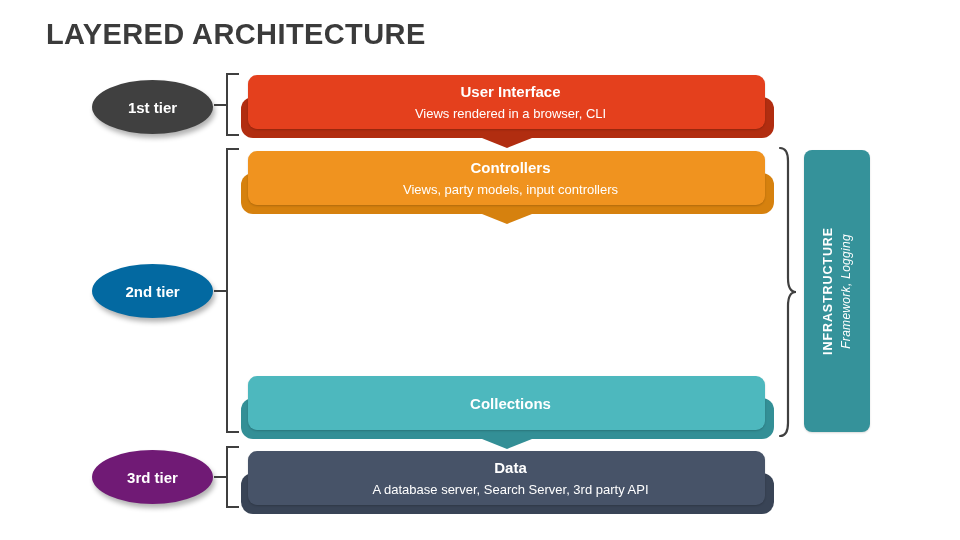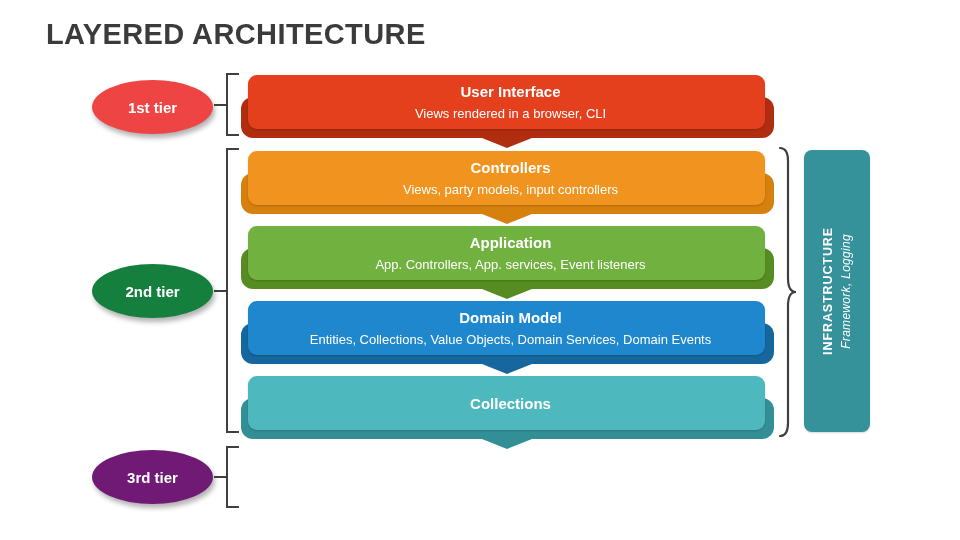--- a/index.html
+++ b/index.html
@@ -61,24 +61,24 @@
   .infra-title{font-size:12.5px;font-weight:bold;letter-spacing:.9px;}
   .infra-sub{font-size:12px;font-style:italic;letter-spacing:.3px;}
 </style>
 </head>
 <body>
 
 <div id="stage">
 
   <div class="page-title">LAYERED ARCHITECTURE</div>
 
-  <div class="tier t0" style="background: #ef4444;">
+  <div class="tier t0" style="background: #404040;">
     <span>1st tier</span>
   </div>
-  <div class="tier t1" style="background: #15803d;">
+  <div class="tier t1" style="background: #0369a1;">
     <span>2nd tier</span>
   </div>
   <div class="tier t2" style="background: #701a75;">
     <span>3rd tier</span>
   </div>
 
   <div class="bracket b0">
       <div class="bracket-tick"></div>
     </div>
   <div class="bracket b1">
@@ -99,46 +99,37 @@
 
   <div class="layer l1" style="--c: #F0931F; --s: #D6810E;">
     <div class="layer-back"></div>
     <div class="chev"></div>
     <div class="layer-front">
       <div class="layer-name">Controllers</div>
       <div class="layer-desc">Views, party models, input controllers</div>
     </div>
   </div>
 
-  <div class="layer l2" style="--c: #71B13F; --s: #568C22;">
-    <div class="layer-back"></div>
-    <div class="chev"></div>
-    <div class="layer-front">
-      <div class="layer-name">Application</div>
-      <div class="layer-desc">App. Controllers, App. services, Event listeners</div>
-    </div>
-  </div>
 
-  <div class="layer l3" style="--c: #1F87CE; --s: #15679D;">
-    <div class="layer-back"></div>
-    <div class="chev"></div>
-    <div class="layer-front">
-      <div class="layer-name">Domain Model</div>
-      <div class="layer-desc">Entities, Collections, Value Objects, Domain Services, Domain Events</div>
-    </div>
-  </div>
 
   <div class="layer l4" style="--c: #4DB8BE; --s: #338F96;">
     <div class="layer-back"></div>
     <div class="chev"></div>
     <div class="layer-front">
       <div class="layer-name">Collections</div>
     </div>
   </div>
 
+  <div class="layer l5" style="--c: #475368; --s: #394456;">
+    <div class="layer-back"></div>
+    <div class="layer-front">
+      <div class="layer-name">Data</div>
+      <div class="layer-desc">A database server, Search Server, 3rd party API</div>
+    </div>
+  </div>
 
   <svg class="brace" width="22" height="292" viewBox="0 0 22 292">
     <path d="M3,2 Q11,2 11,15 L11,132 Q11,146 19,146 Q11,146 11,160 L11,277 Q11,290 3,290" fill="none" stroke="#404040" stroke-width="2.2" stroke-linecap="round"></path>
   </svg>
 
   <div class="infra" style="background: rgb(53, 146, 154);">
     <span class="vtext infra-title">INFRASTRUCTURE</span>
     <span class="vtext infra-sub">Framework, Logging</span>
   </div>
 

